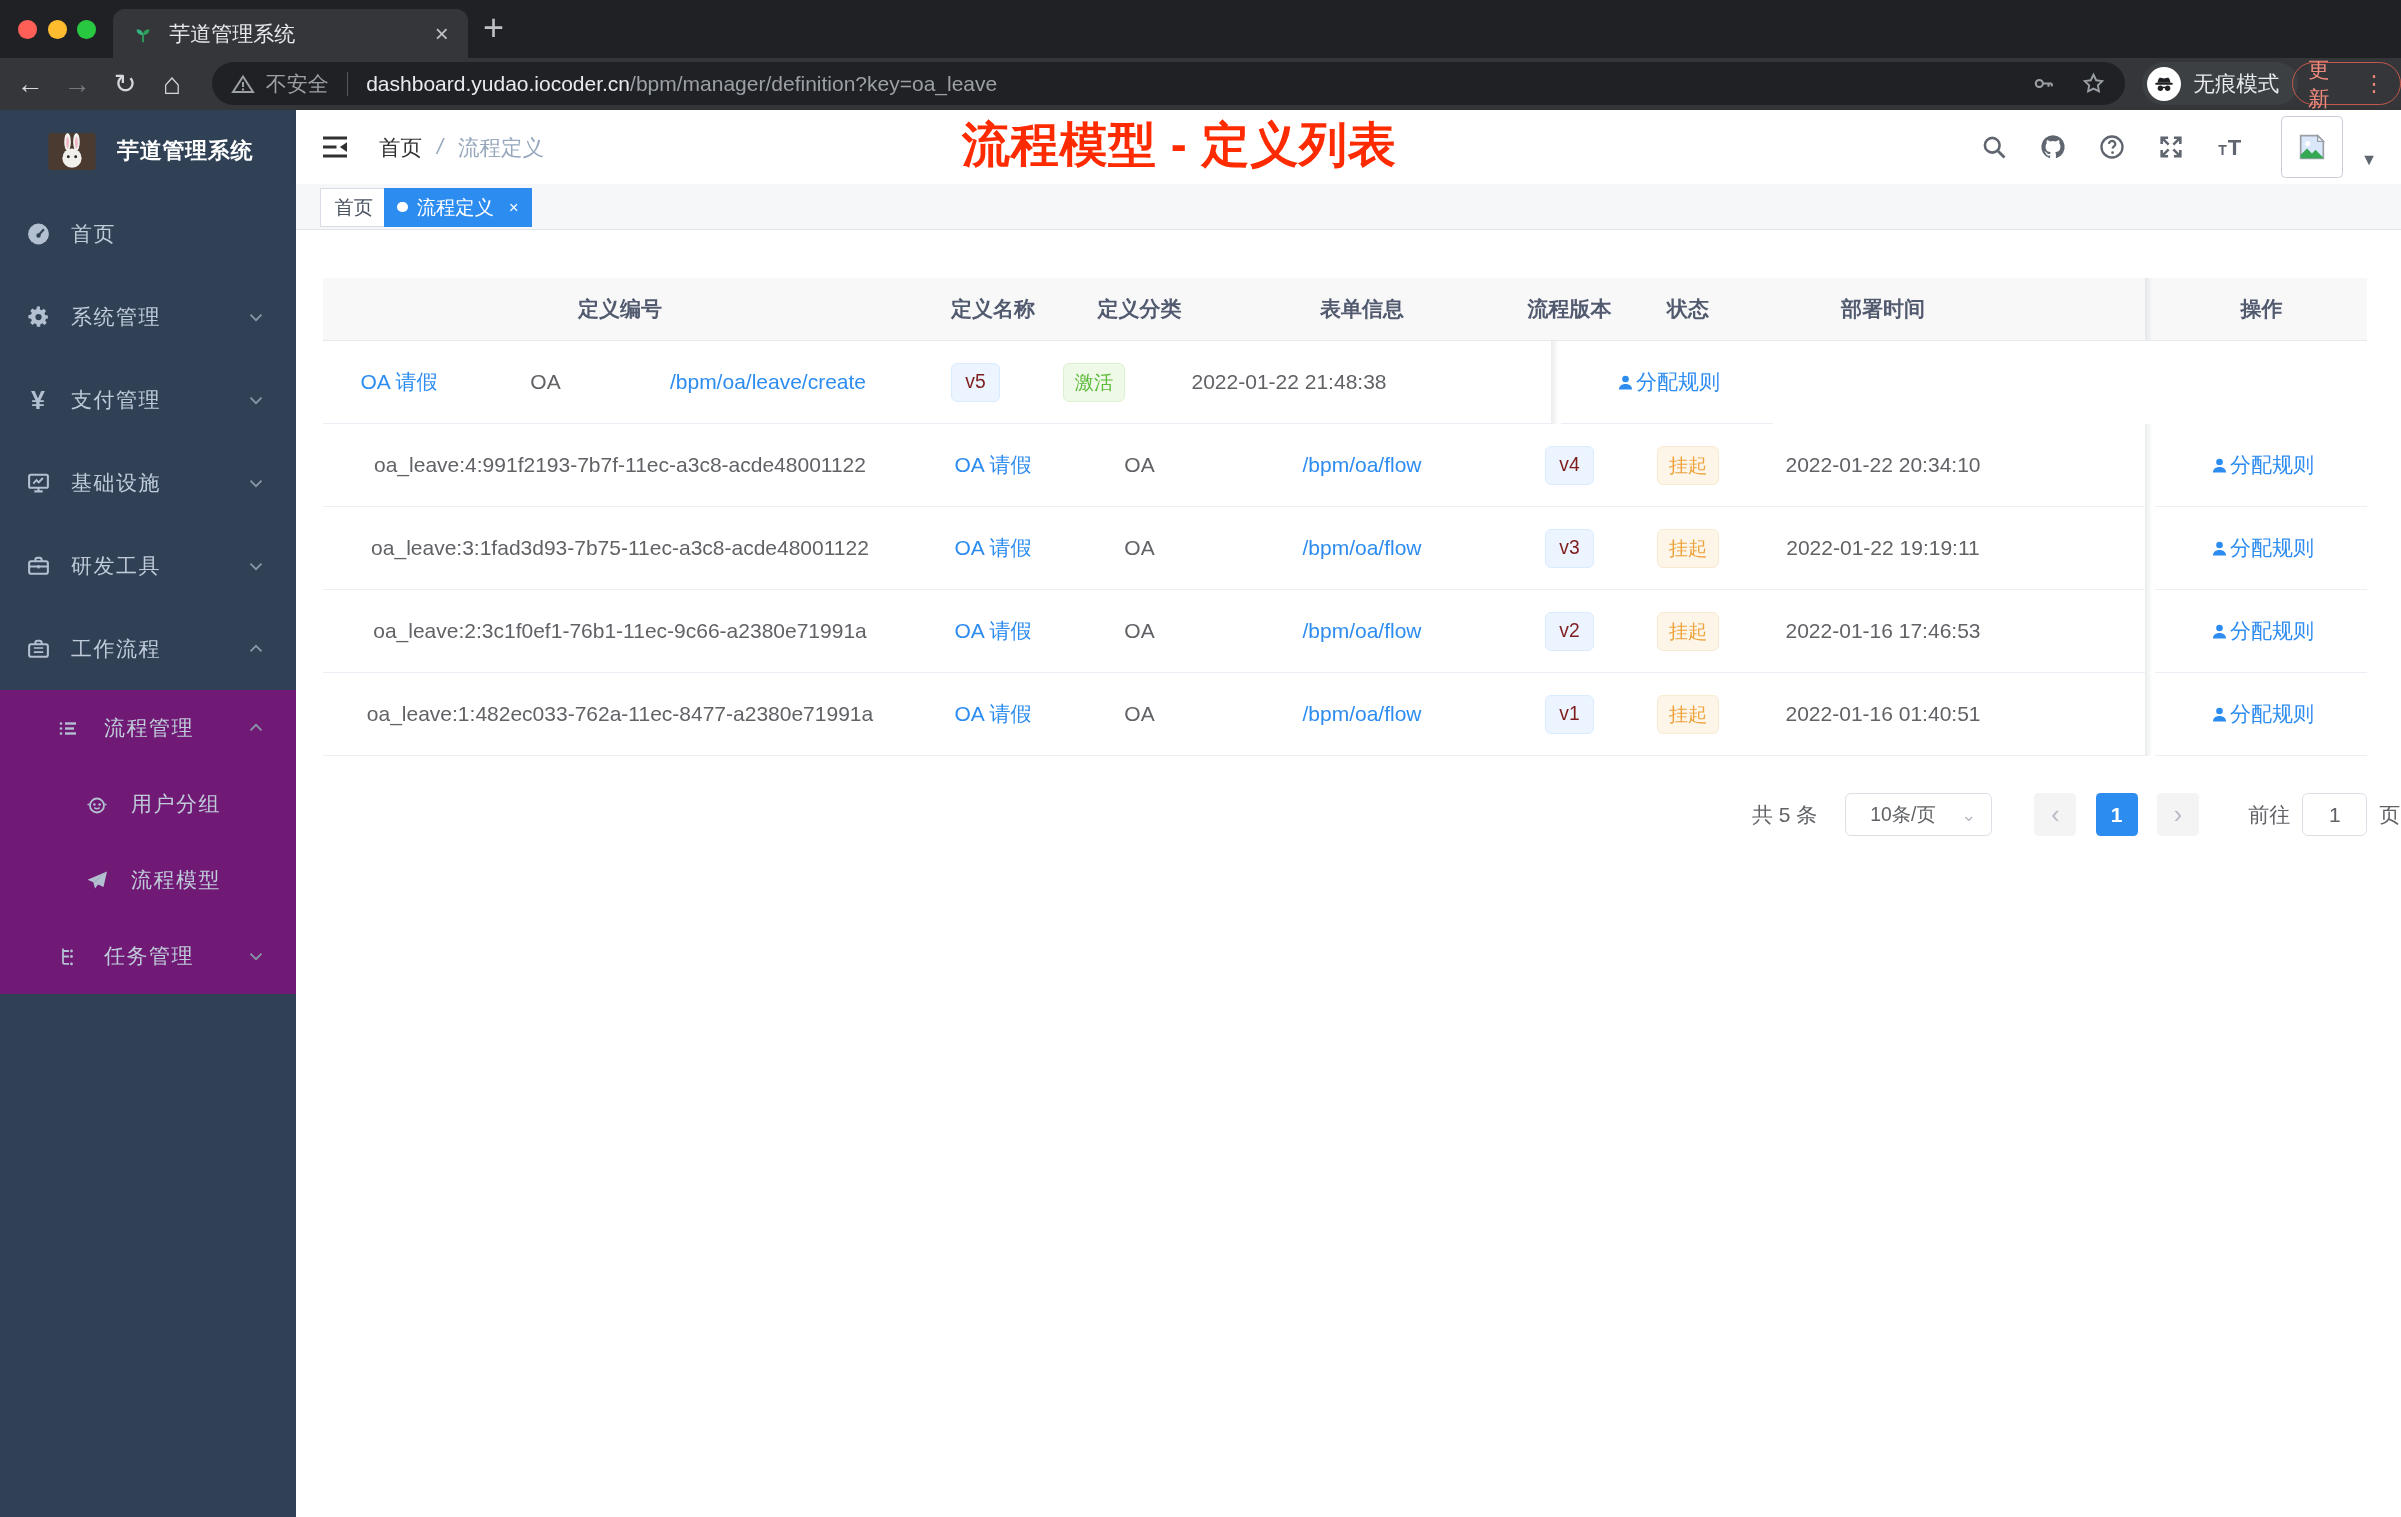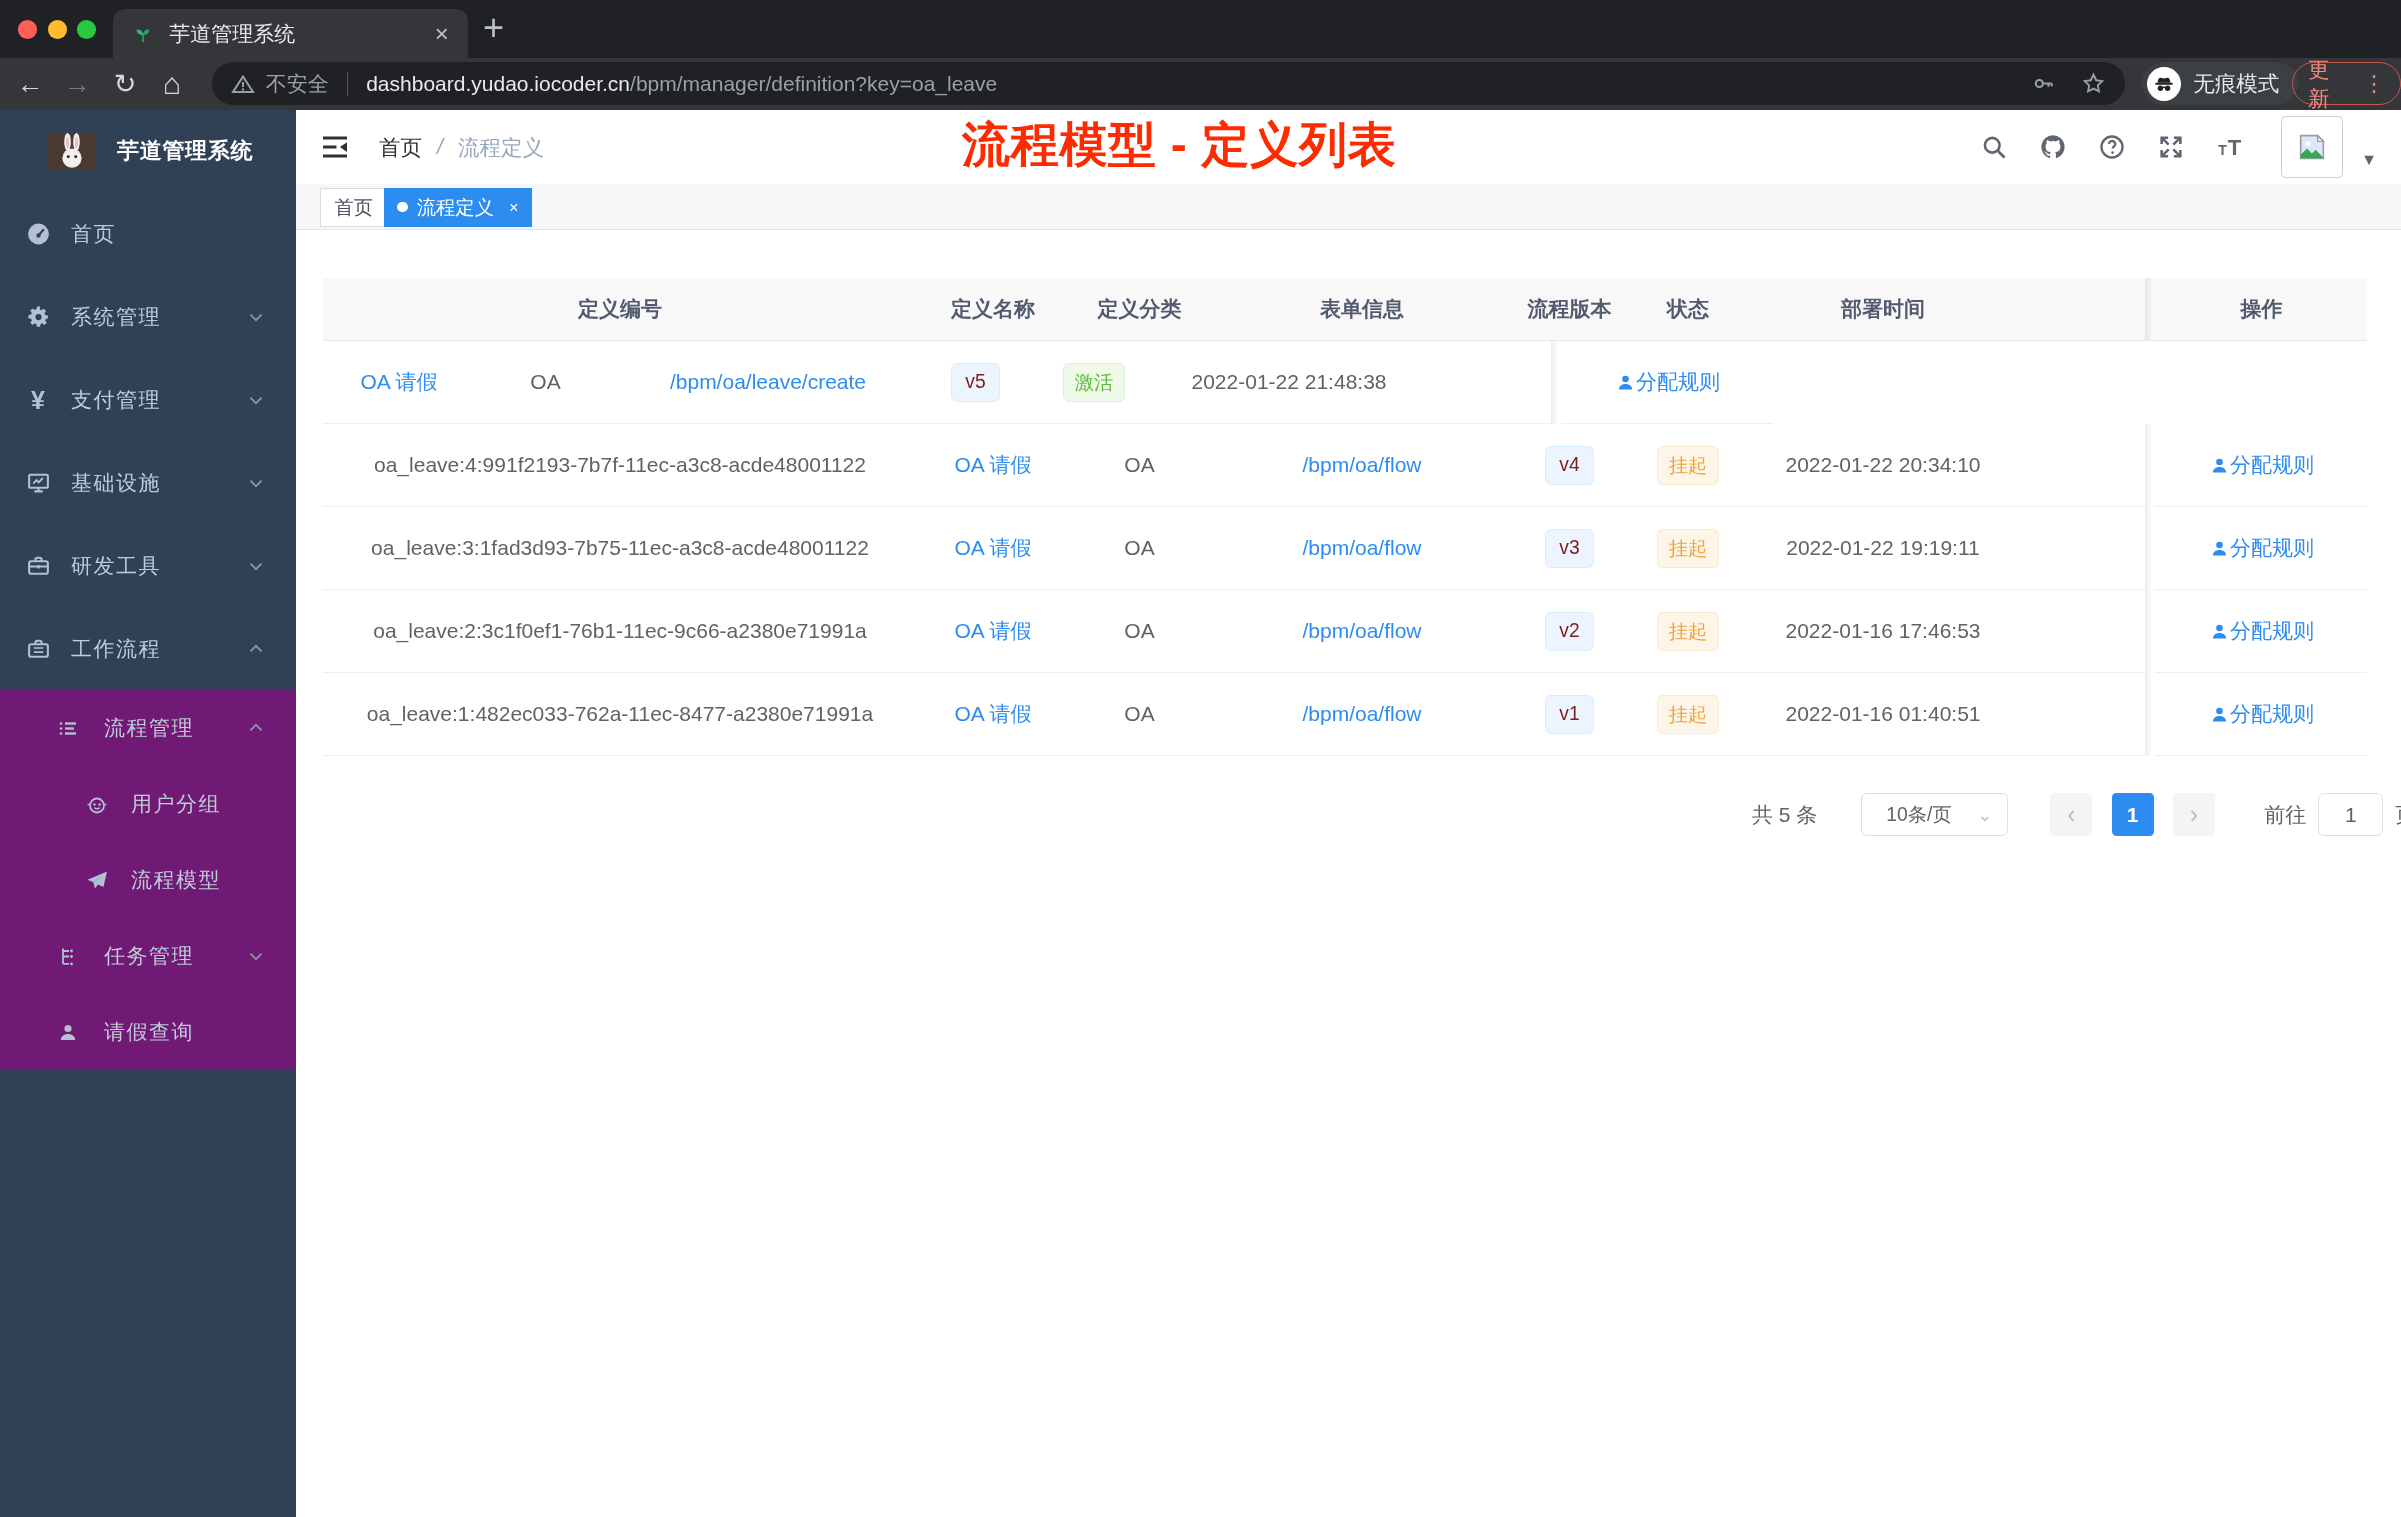--- a/index.html
+++ b/index.html
@@ -90,21 +90,21 @@
   .link{color:#2d8cf0;cursor:pointer}
   .pill{border-radius:6px;height:39px;display:flex;align-items:center;font-size:19.3px;box-sizing:border-box;}
   .pill.v{background:#ecf5ff;border:1.5px solid #d9ecff;color:#7f1d1d;padding:0 13.4px;}
   .pill.ok{background:#eef9e7;border:1.5px solid #ddf1d0;color:#5dba3b;padding:0 10.4px;}
   .pill.warn{background:#fdf5e7;border:1.5px solid #f8ead2;color:#eda23c;padding:0 10.4px;}
   .action{display:flex;align-items:center;color:#2d8cf0;font-size:21px;cursor:pointer}
 
   
   .pager{position:absolute;left:1752px;top:792px;height:45px;display:flex;align-items:center;
          font-size:21px;color:#606266;}
-  .pg-total{margin-right:44px;white-space:nowrap}
+  .pg-total{margin-right:28px;white-space:nowrap}
   .pg-select{width:147px;height:43px;border:1.5px solid #dcdfe6;border-radius:6px;display:flex;align-items:center;
              justify-content:space-between;padding:0 15px 0 24px;box-sizing:border-box;font-size:19.3px;margin-right:42px;background:#fff;cursor:pointer}
   .pg-caret{color:#b6bac2;font-size:18px}
   .pg-btn{width:42px;height:43px;border-radius:4.5px;background:#f4f4f5;color:#b8bcc4;display:flex;
           align-items:center;justify-content:center;font-size:25px;margin-right:19.3px;cursor:pointer}
   .pg-page{width:42px;height:43px;border-radius:4.5px;background:#2d8cf0;color:#fff;font-weight:bold;display:flex;
            align-items:center;justify-content:center;font-size:21px;margin-right:19.3px;cursor:pointer}
   .pg-goto{margin-left:30px;margin-right:12px;white-space:nowrap}
   .pg-input{width:65px;height:43px;border:1.5px solid #dcdfe6;border-radius:6px;text-align:center;font-size:21px;
             color:#606266;box-sizing:border-box;background:#fff;font-family:inherit;}
@@ -330,29 +330,20 @@
       </svg>
         </span>
       <span class="lbl">任务管理</span>
       <span class="chev">
           <svg width="22" height="22" viewBox="0 0 24 24">
             <path d="M6 9.5l6 6 6-6" fill="none" stroke="#8a97a6" stroke-width="2"></path>
           </svg>
         </span>
     </div>
 
-    <div class="mi l2">
-      <span class="ic">
-          <svg width="24" height="24" viewBox="0 0 24 24">
-        <circle cx="12" cy="8" r="3.6" fill="#b3c0d1"></circle>
-        <path d="M4.8 19.5c0-3.6 3.1-6 7.2-6s7.2 2.4 7.2 6z" fill="#b3c0d1"></path>
-      </svg>
-        </span>
-      <span class="lbl">请假查询</span>
-    </div>
   </div>
 </aside>
 
 <header class="navbar">
   <svg class="hamburger" viewBox="0 0 40 40">
     <path d="M4 8h32" stroke="#303133" stroke-width="4"></path>
     <path d="M4 20h18" stroke="#303133" stroke-width="4"></path>
     <path d="M36 13.5v13l-9.5-6.5z" fill="#303133"></path>
     <path d="M4 32h32" stroke="#303133" stroke-width="4"></path>
   </svg>

